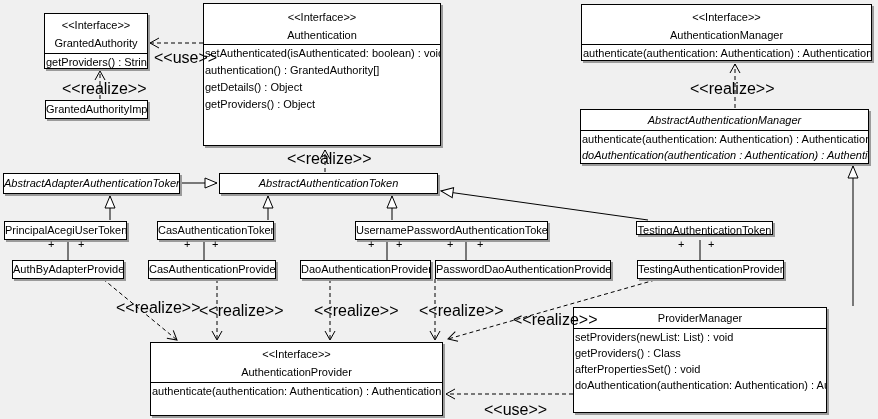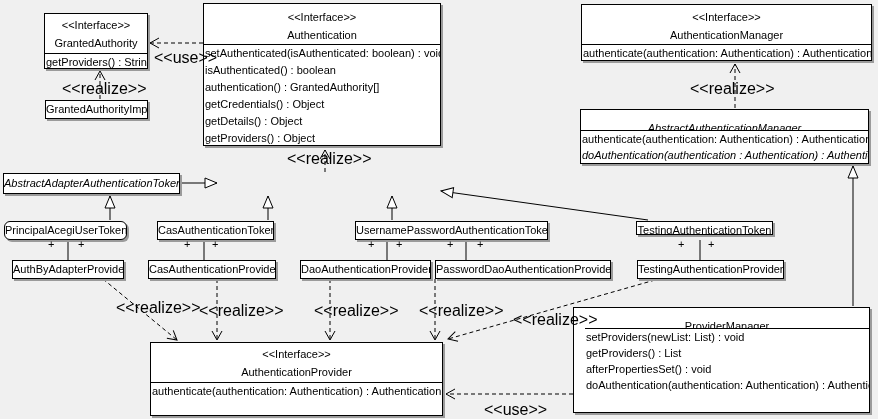--- a/index.html
+++ b/index.html
@@ -19,21 +19,21 @@
     border:1px solid #000;
     box-shadow:2px 2px 0 #9b9b9b;
     font-size:11px;
     overflow:hidden;
   }
   .title{text-align:center;white-space:nowrap;overflow:hidden;}
   .title .line{height:18px;line-height:18px;}
   .t2{padding-top:2px;}
   .t3{padding-top:3px;}
   .t4{padding-top:4px;}
-  .t1 .line{height:20px;line-height:20px;margin-top:8px;}
+  .t1 .line{height:20px;line-height:20px;}
   .methods{border-top:1px solid #000;}
   .m{height:17px;line-height:17px;white-space:nowrap;overflow:hidden;padding:0 1px;}
   .m.compact{height:16px;line-height:16px;}
   .name-only{line-height:17px;text-align:center;white-space:nowrap;}
   .abstract{font-style:italic;}
   .lab{
     position:absolute;font-size:16px;white-space:nowrap;line-height:11px;
   }
   .plus{position:absolute;font-size:11px;line-height:11px;}
 </style>
@@ -91,23 +91,21 @@
     <span>GrantedAuthorityImpl</span>
   </div>
 
   <div class="uml-class" style="left:203px;top:3px;width:238px;height:143px;">
     <div class="title t4" style="height:36px;">
       <div class="line">&lt;&lt;Interface&gt;&gt;</div>
       <div class="line">Authentication</div>
     </div>
     <div class="methods">
       <div class="m">setAuthenticated(isAuthenticated: boolean) : void</div>
-      <div class="m">isAuthenticated() : boolean</div>
       <div class="m">authentication() : GrantedAuthority[]</div>
-      <div class="m">getCredentials() : Object</div>
       <div class="m">getDetails() : Object</div>
       <div class="m">getProviders() : Object</div>
     </div>
   </div>
 
   <div class="uml-class" style="left:581px;top:4px;width:291px;height:57px;">
     <div class="title t3" style="height:36px;">
       <div class="line">&lt;&lt;Interface&gt;&gt;</div>
       <div class="line">AuthenticationManager</div>
     </div>
@@ -123,22 +121,25 @@
     <div class="methods">
       <div class="m compact">authenticate(authentication: Authentication) : Authentication</div>
       <div class="m compact abstract">doAuthentication(authentication : Authentication) : Authentication</div>
     </div>
   </div>
 
   <div class="uml-class name-only abstract" style="left:3px;top:173px;width:177px;height:21px;line-height:19px;">
     <span>AbstractAdapterAuthenticationToken</span>
   </div>
 
-
-  <div class="uml-class name-only" style="left:4px;top:221px;width:123px;height:19px;border-radius:6px;">
+  <div class="uml-class name-only abstract" style="left:219px;top:173px;width:219px;height:21px;line-height:19px;">
+    <span>AbstractAuthenticationToken</span>
+  </div>
+
+  <div class="uml-class name-only" style="left:4px;top:221px;width:123px;height:19px;">
     <span>PrincipalAcegiUserToken</span>
   </div>
   <div class="uml-class name-only" style="left:157px;top:221px;width:117px;height:19px;">
     <span>CasAuthenticationToken</span>
   </div>
   <div class="uml-class name-only" style="left:355px;top:221px;width:193px;height:19px;">
     <span>UsernamePasswordAuthenticationToken</span>
   </div>
   <div class="uml-class name-only" style="left:636px;top:221px;width:137px;height:14px;">
     <span>TestingAuthenticationToken</span>
@@ -163,27 +164,27 @@
   <div class="uml-class" style="left:150px;top:342px;width:293px;height:74px;">
     <div class="title t2" style="height:37px;">
       <div class="line">&lt;&lt;Interface&gt;&gt;</div>
       <div class="line">AuthenticationProvider</div>
     </div>
     <div class="methods">
       <div class="m">authenticate(authentication: Authentication) : Authentication</div>
     </div>
   </div>
 
-  <div class="uml-class" style="left:573px;top:307px;width:297px;height:106px;padding-left:11px;">
+  <div class="uml-class" style="left:573px;top:307px;width:254px;height:106px;">
     <div class="title t1" style="height:20px;">
       <div class="line">ProviderManager</div>
     </div>
     <div class="methods">
       <div class="m compact">setProviders(newList: List) : void</div>
-      <div class="m compact">getProviders() : List</div>
+      <div class="m compact">getProviders() : Class</div>
       <div class="m compact">afterPropertiesSet() : void</div>
       <div class="m compact">doAuthentication(authentication: Authentication) : Authentication</div>
     </div>
   </div>
 
   <div class="lab" style="left:154px;top:52px;">&lt;&lt;use&gt;&gt;</div>
   <div class="lab" style="left:62px;top:83px;">&lt;&lt;realize&gt;&gt;</div>
   <div class="lab" style="left:690px;top:83px;">&lt;&lt;realize&gt;&gt;</div>
   <div class="lab" style="left:287px;top:153px;">&lt;&lt;realize&gt;&gt;</div>
   <div class="lab" style="left:116px;top:302px;">&lt;&lt;realize&gt;&gt;</div>

